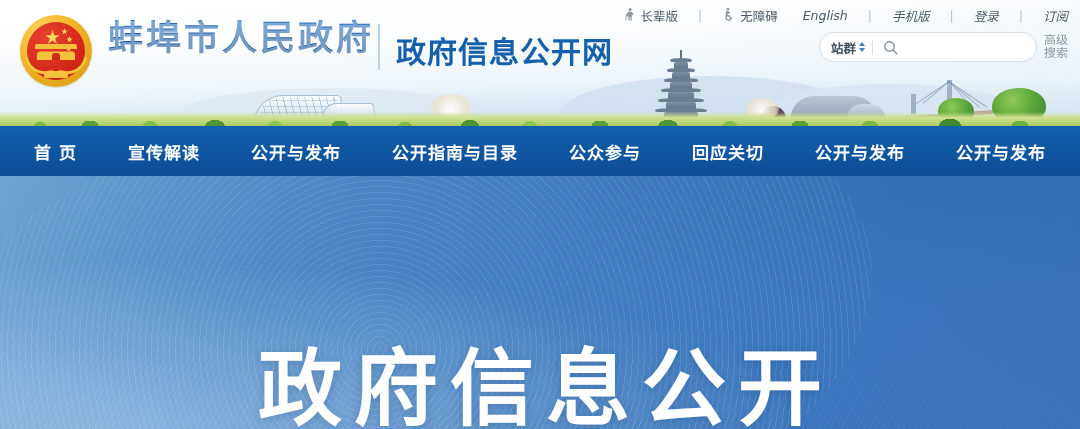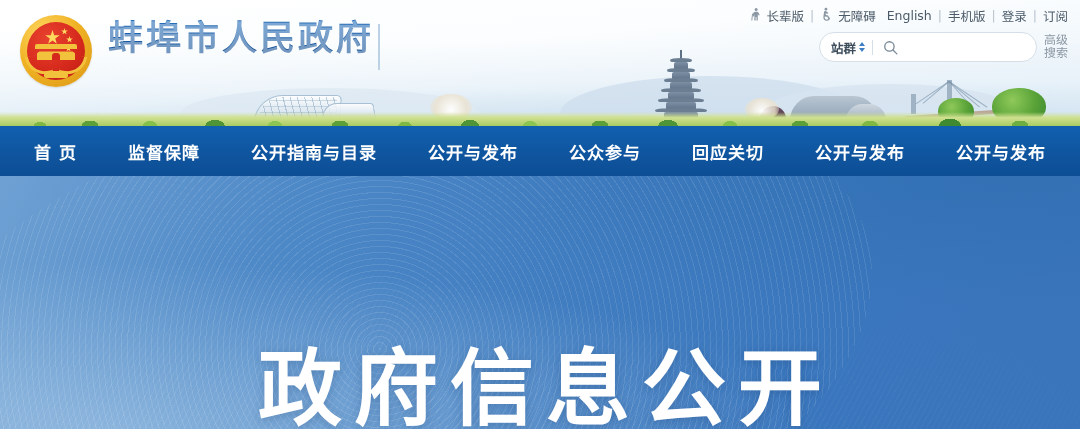--- a/index.html
+++ b/index.html
@@ -153,25 +153,25 @@
       radial-gradient(13px 9px at 870px 14px,#7fb843 60%,transparent 61%),
       radial-gradient(18px 12px at 950px 14px,#3f8a31 60%,transparent 61%),
       radial-gradient(14px 9px at 1020px 14px,#6cae41 60%,transparent 61%),
       linear-gradient(180deg,rgba(214,226,178,0) 0%, #cfe08f 40%, #a9cc63 100%);
   }
   .bigtree { position:absolute; bottom:2px; width:54px; height:36px; border-radius:50% 50% 46% 46%;
     background:radial-gradient(circle at 38% 34%, #8fc95a 0%, #5aa338 55%, #3f8a31 100%); }
 
   
   .util {
-    position:absolute; right:12px; top:6px; display:flex; align-items:center; gap:5px;
+    position:absolute; right:12px; top:6px; display:flex; align-items:center; gap:19px;
     font-size:12.5px; color:#4b5a68; white-space:nowrap;
     font-family:"DejaVu Sans","Liberation Sans",sans-serif;
   }
-  .util a { color:#4b5a68; text-decoration:none; }
+  .util a { color:#4b5a68; text-decoration:none;font-style:italic; }
   .util .sep { color:#b8c4cf; padding:0 1px; }
   .util .ic { display:inline-block; vertical-align:-2px; margin-right:3px; }
   .util-item { display:flex; align-items:center; }
 
   .searchrow { position:absolute; right:12px; top:32px; display:flex; align-items:center; gap:7px; }
   .searchbox {
     display:flex; align-items:center; height:30px; width:218px;
     background:#fff; border:1px solid #d6dfe8; border-radius:15px; padding:0 6px 0 11px;
   }
   .sitegroup { display:flex; align-items:center; gap:3px; font-size:12.5px; color:#3e4d5c; font-weight:700; cursor:pointer; }
@@ -263,20 +263,21 @@
         <div class="gate"></div>
         <div class="gate-door"></div>
         <div class="base"></div>
       </div>
     </div>
 
     <div class="title-block">
       <div class="gov-name">蚌埠市人民政府</div>
     </div>
     <div class="v-divider"></div>
+    <div class="sub-title">政府信息公开网</div>
 
     <div class="skyline">
       <div class="expo">
         <div class="dome"></div>
           <div class="grid"></div>
           <div class="wing"></div>
       </div>
 
       <div class="pagoda">
         <div class="spire"></div>
@@ -366,23 +367,23 @@
       </div>
       <div class="adv">
         <div>高级</div>
         <div>搜索</div>
       </div>
     </div>
   </div>
 
   <nav class="nav">
     <a href="#">首 页</a>
-    <a href="#">监督保障</a>
+    <a href="#">宣传解读</a>
+    <a href="#">公开与发布</a>
     <a href="#">公开指南与目录</a>
-    <a href="#">公开与发布</a>
     <a href="#">公众参与</a>
     <a href="#">回应关切</a>
     <a href="#">公开与发布</a>
     <a href="#">公开与发布</a>
   </nav>
 
   <section class="banner">
     <div class="tint"></div>
     <div class="waves2"></div>
     <div class="waves"></div>

